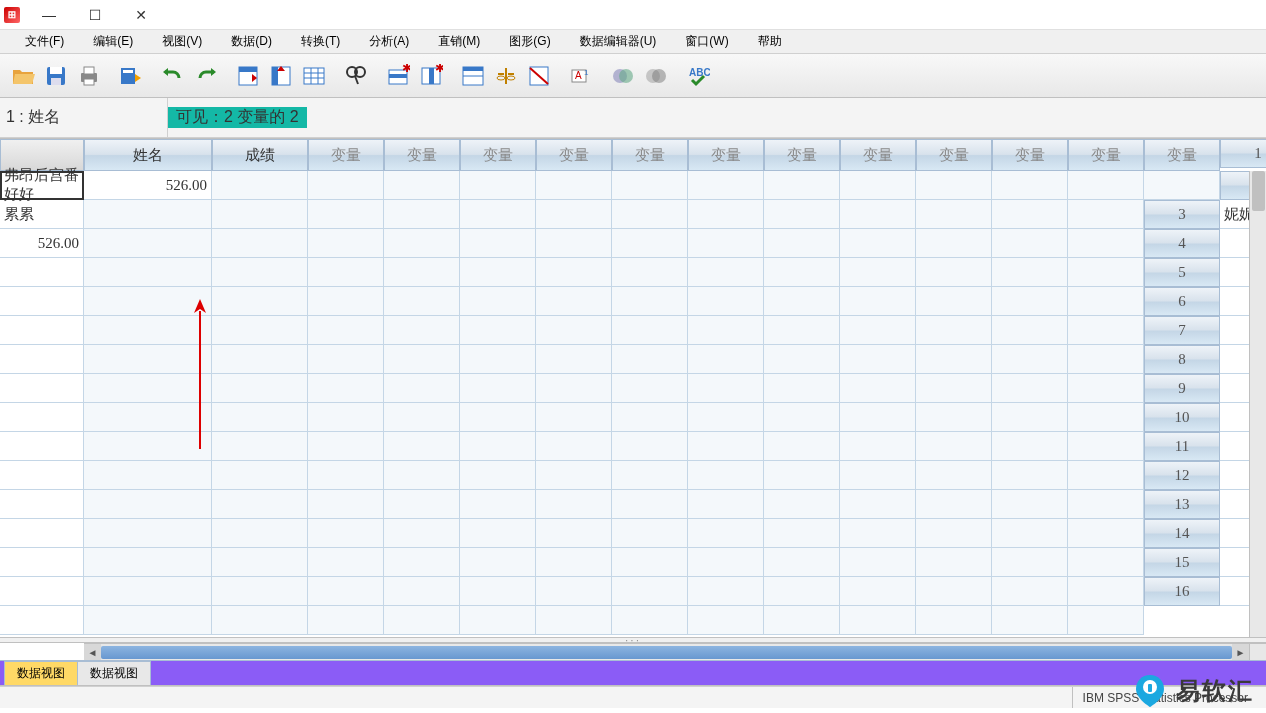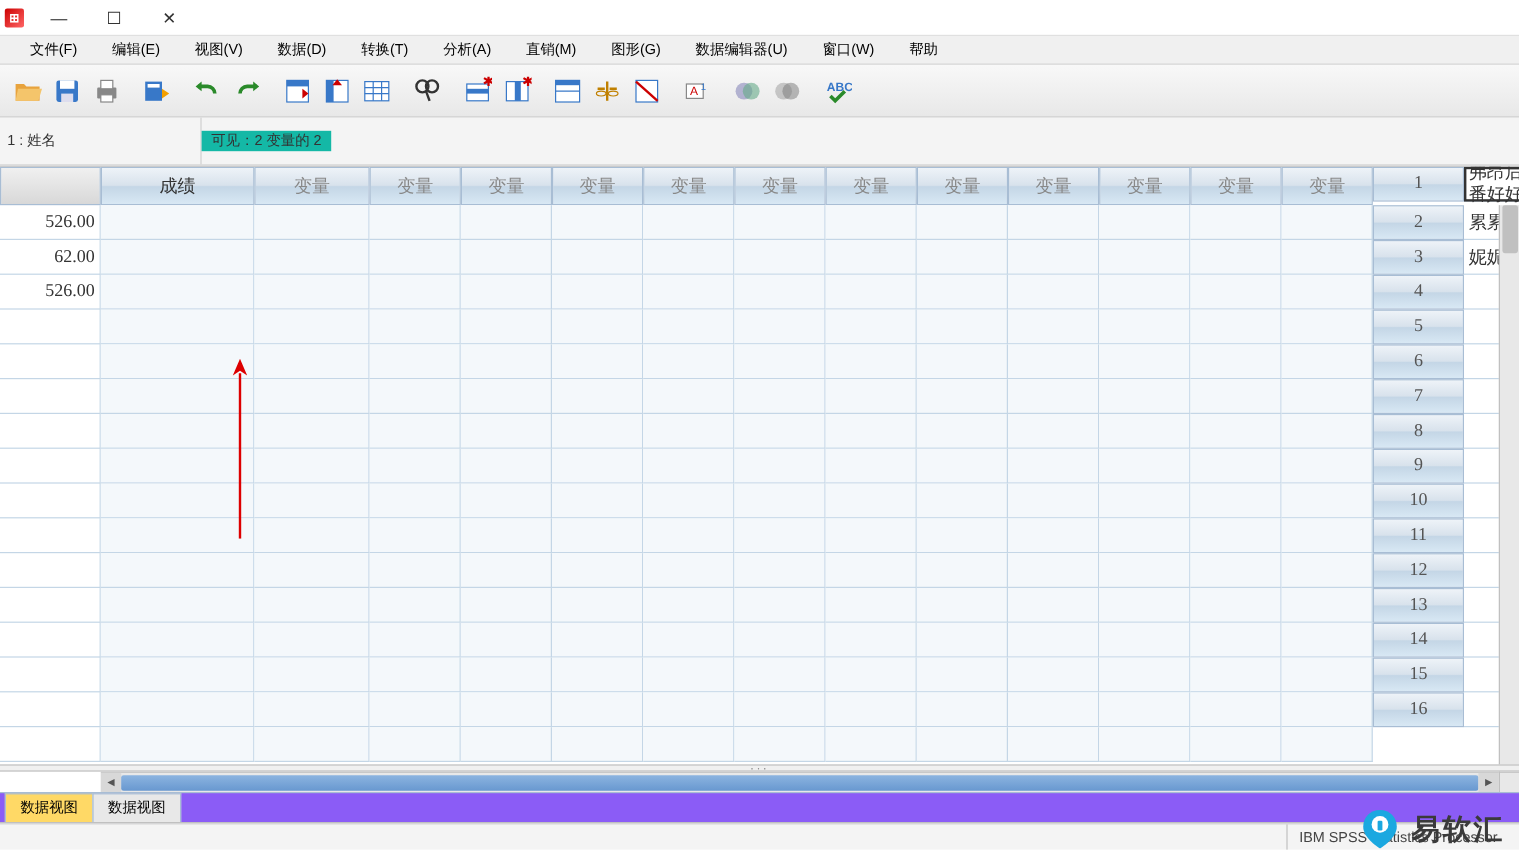--- a/index.html
+++ b/index.html
@@ -11,21 +11,21 @@
 .titlebar .win-btn { width:46px; height:30px; display:flex; align-items:center; justify-content:center; font-size:14px; color:#333; }
 
 .menubar { height:24px; background:#f0f0f0; border-bottom:1px solid #d0d0d0; display:flex; align-items:center; padding:0 4px; }
 .menubar .menu-item { font-size:12px; color:#000; padding:4px 8px; cursor:default;margin-left:13px; }
 
 .toolbar { height:44px; background:linear-gradient(#f8f8f8,#e8e8e8); border-bottom:1px solid #c0c0c0; display:flex; align-items:center; padding:0 8px; gap:3px; }
 .toolbar .tb-btn { width:30px; height:30px; display:flex; align-items:center; justify-content:center; border:1px solid transparent; border-radius:3px; }
 .toolbar .sep { width:6px; }
 .tb-btn svg { width:24px; height:24px; }
 
-.cellref { height:40px; background:#f4f4f4; border-bottom:1px solid #d0d0d0; display:flex; align-items:center; font-size:12px; }
+.cellref { height:40px; background:#f4f4f4; border-bottom:1px solid #d0d0d0; display:flex; align-items:center; font-size:16px; }
 .cellref .ref-label { width:168px; padding:0 6px; color:#333; border-right:1px solid #d0d0d0; height:100%; display:flex; align-items:center; }
 .cellref .ref-value { flex:1; padding:0 6px; color:#333; height:100%; display:flex; align-items:center; background:#fff; }
 .cellref .visible-info { padding:0 8px; color:#333; background:#14b8a6; }
 
 .grid-area { position:relative; height:522px; background:#fff; overflow:hidden; border-top:1px solid #c0c0c0; }
 .grid { display:grid; grid-template-columns:84px 128px 96px repeat(13,76px); }
 .hdr { height:32px; background:linear-gradient(#eef3f8,#d8e2ec 48%,#c4d6e6 52%,#d8e8f4); border:1px solid #a8bdd4; display:flex; align-items:center; justify-content:center; font-size:15px; color:#666; font-family:"SimSun",serif; }
 .hdr.corner { background:linear-gradient(#f0f0f0,#d8d8d8); }
 .hdr.var { color:#333; }
 .hdr.empty { color:#888; }
@@ -227,20 +227,21 @@
 </div>
 
 <div class="cellref">
   <div class="ref-label">1 : 姓名</div>
   <div class="visible-info">可见：2 变量的 2</div>
 </div>
 
 <div class="grid-area">
   <div class="grid" id="grid">
       <div class="hdr corner"></div>
+      <div class="hdr var">姓名</div>
       <div class="hdr var">成绩</div>
       <div class="hdr empty">变量</div>
       <div class="hdr empty">变量</div>
       <div class="hdr empty">变量</div>
       <div class="hdr empty">变量</div>
       <div class="hdr empty">变量</div>
       <div class="hdr empty">变量</div>
       <div class="hdr empty">变量</div>
       <div class="hdr empty">变量</div>
       <div class="hdr empty">变量</div>
@@ -258,21 +259,20 @@
       <div class="cell empty-col"></div>
       <div class="cell empty-col"></div>
       <div class="cell empty-col"></div>
       <div class="cell empty-col"></div>
       <div class="cell empty-col"></div>
       <div class="cell empty-col"></div>
       <div class="cell empty-col"></div>
       <div class="cell empty-col"></div>
       <div class="rowhdr">2</div>
       <div class="cell txt">累累</div>
-      <div class="cell num">62.00</div>
       <div class="cell empty-col"></div>
       <div class="cell empty-col"></div>
       <div class="cell empty-col"></div>
       <div class="cell empty-col"></div>
       <div class="cell empty-col"></div>
       <div class="cell empty-col"></div>
       <div class="cell empty-col"></div>
       <div class="cell empty-col"></div>
       <div class="cell empty-col"></div>
       <div class="cell empty-col"></div>

